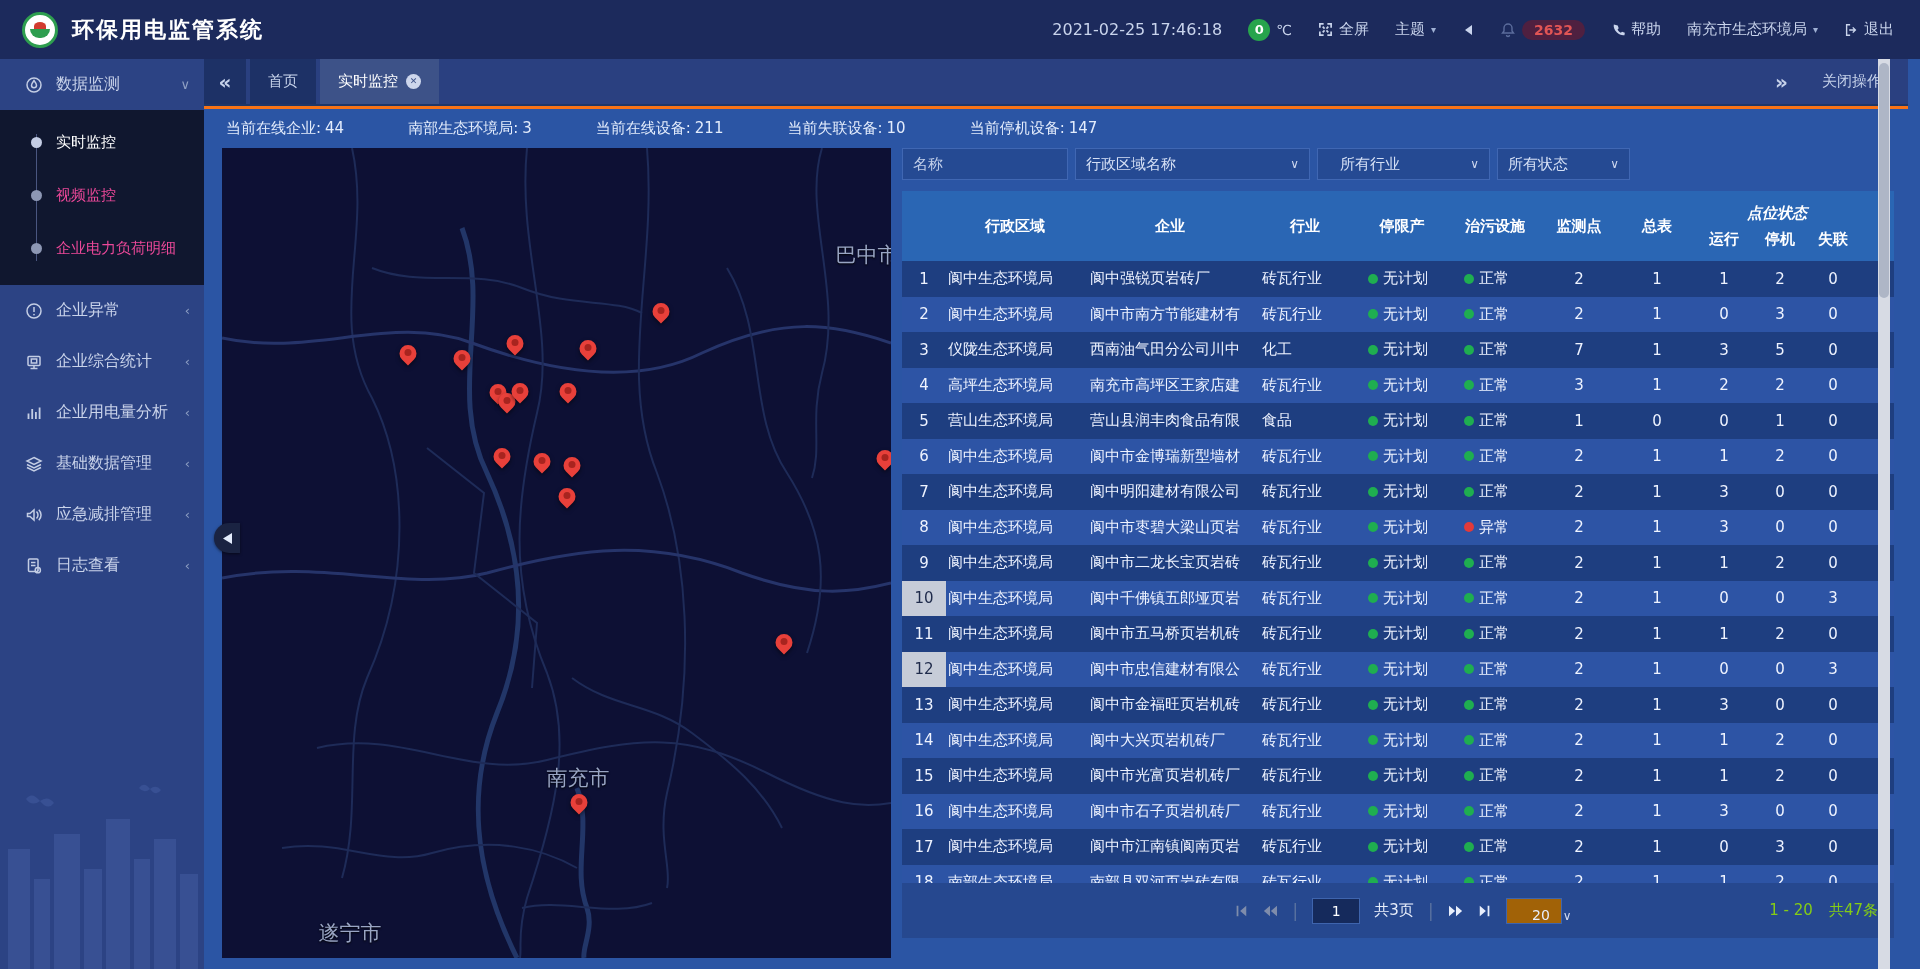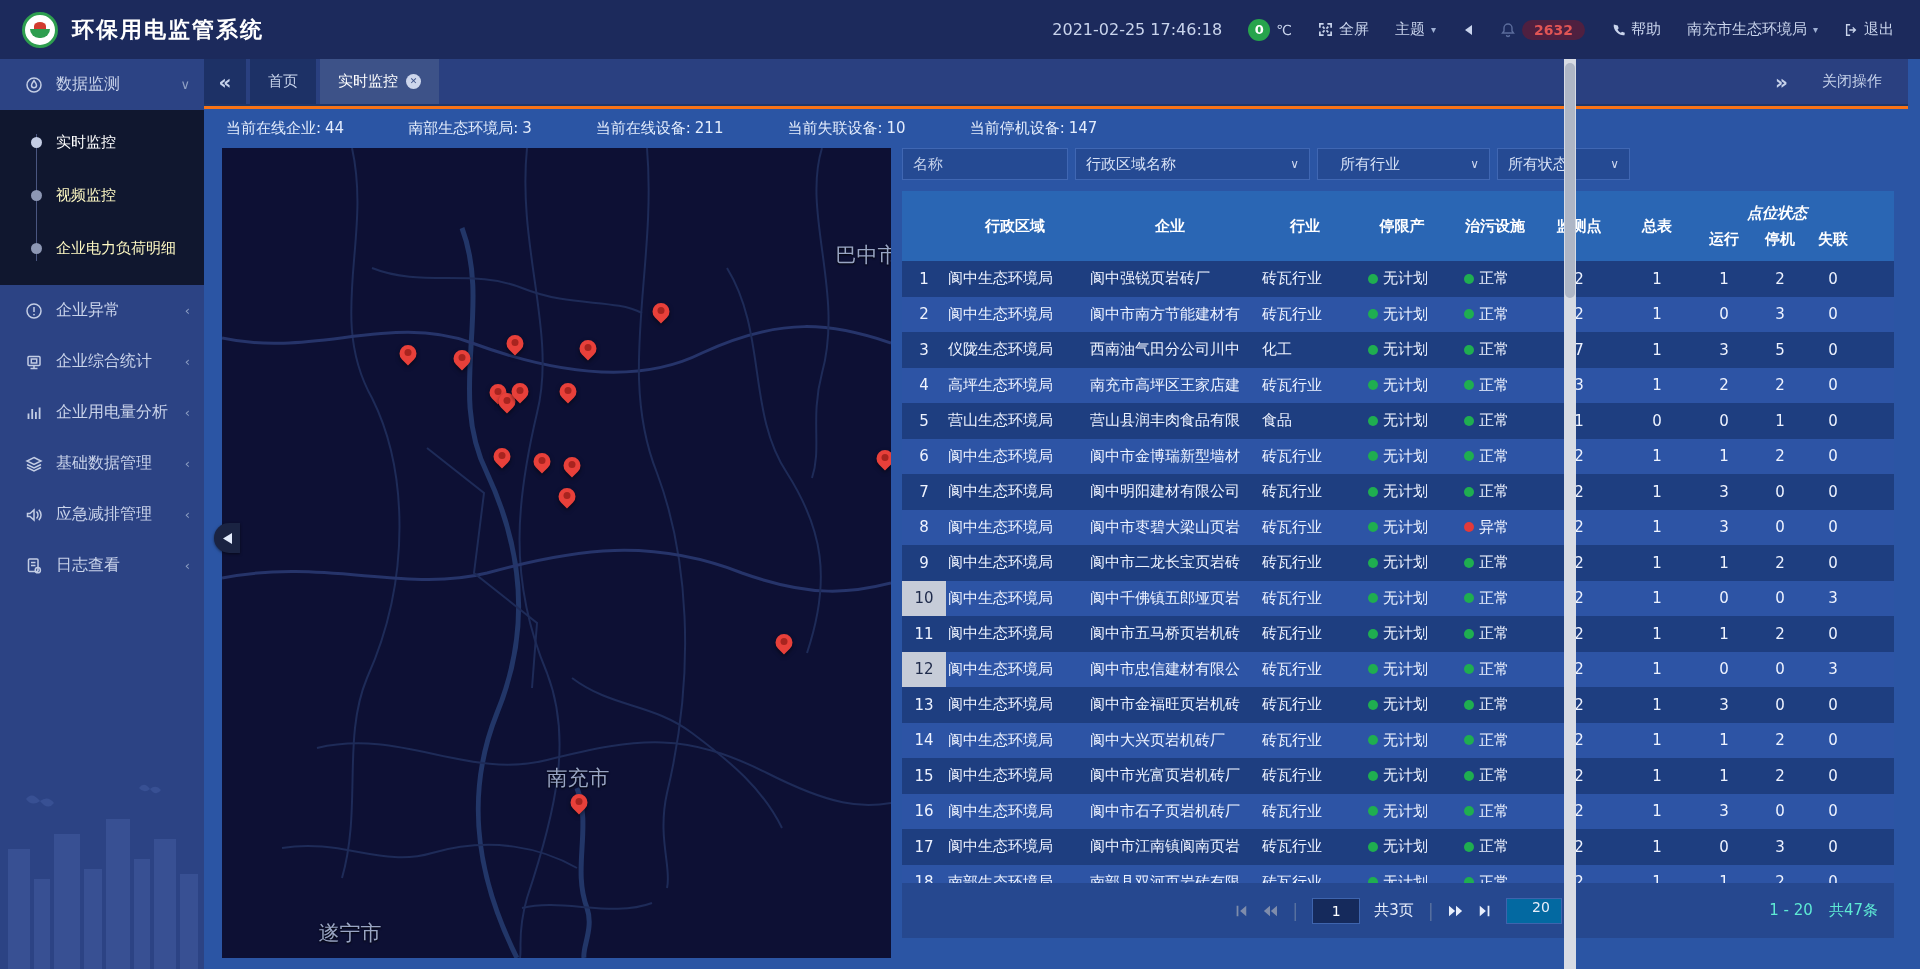--- a/index.html
+++ b/index.html
@@ -1,18 +1,18 @@
 <!DOCTYPE html>
 <html><head>
 <meta charset="utf-8">
 <style>
   * { margin:0; padding:0; box-sizing:border-box; }
   html,body { width:1920px; height:969px; overflow:hidden; }
   body { font-family:"DejaVu Sans","Liberation Sans",sans-serif; background:#2b55a4; color:#e9f0ff; }
-  #app { position:relative; width:1576px; height:969px; }
+  #app { position:relative; width:1890px; height:969px; }
 
   
   .app-header { position:absolute; left:0; top:0; width:1920px; height:59px; background:#1c2a5c; display:flex; align-items:center; padding:0 26px 0 22px; z-index:30; }
   .logo { width:36px; height:36px; border-radius:50%; background:#fff; border:3px solid #2e9e4f; position:relative; flex:0 0 auto; }
   .logo::before { content:''; position:absolute; left:9px; top:7px; width:12px; height:8px; background:#d23b2f; border-radius:50% 50% 0 0; }
   .logo::after { content:''; position:absolute; left:5px; top:14px; width:20px; height:9px; background:#2e9e4f; border-radius:0 0 10px 10px; }
   .app-title { font-size:22px; font-weight:bold; color:#ffffff; margin-left:14px; letter-spacing:2px; }
   .hdr-right { margin-left:auto; display:flex; align-items:center; gap:26px; font-size:15px; color:#c9d4ec; }
   .hr-item { display:flex; align-items:center; gap:6px; white-space:nowrap; }
   .hr-item svg { display:block; }
@@ -22,21 +22,21 @@
   .badge-pill { background:#4f2040; color:#e25555; font-weight:bold; font-size:14px; border-radius:11px; padding:2px 12px; }
   .datetime { font-size:16px; }
 
   
   .sidebar { position:absolute; left:0; top:59px; width:204px; height:910px; background:#2c4384; z-index:20; overflow:hidden; }
   .nav-item { position:relative; height:51px; display:flex; align-items:center; padding-left:24px; color:#c9d3ea; font-size:16px; cursor:pointer; }
   .nav-icon { width:20px; height:20px; margin-right:12px; display:flex; align-items:center; justify-content:center; color:#c3cde4; }
   .nav-caret { position:absolute; right:14px; color:#8fa0c4; font-size:13px; }
   .sub-menu { background:#10172f; padding:6px 0 10px 0; position:relative; }
   .sub-menu::before { content:''; position:absolute; left:36px; top:24px; bottom:24px; width:1px; background:#4a5680; }
-  .sub-item { position:relative; height:53px; display:flex; align-items:center; padding-left:56px; font-size:15px; color:#fef9c3; cursor:pointer; }
+  .sub-item { position:relative; height:53px; display:flex; align-items:center; padding-left:56px; font-size:15px; color:#ec4899; cursor:pointer; }
   .sub-item .dot { position:absolute; left:31px; width:11px; height:11px; border-radius:50%; background:#8d97b4; }
   .sub-item.active { color:#ffffff; }
   .sub-item.active .dot { background:#c4cde4; }
   .skyline { position:absolute; left:0; bottom:0; }
 
   
   .tabbar { position:absolute; left:204px; top:59px; width:1704px; height:47px; background:#2a4080; display:flex; align-items:stretch; z-index:10; border-bottom:2px solid #203768; }
   .tab-scroll-btn { width:42px; background:#1d3166; display:flex; align-items:center; justify-content:center; color:#c6d2ea; font-size:20px; font-weight:bold; cursor:pointer; }
   .tab { margin-left:4px; padding:0 18px; display:flex; align-items:center; gap:8px; font-size:15px; color:#c6d2ea; background:#1d3166; cursor:pointer; }
   .tab.active { background:#3d5288; color:#ffffff; }
@@ -95,22 +95,22 @@
   .dot-s { width:10px; height:10px; border-radius:50%; margin-right:5px; flex:0 0 auto; }
   .dot-s.green { background:#1fae50; }
   .dot-s.red { background:#e23a3a; }
 
   
   .pagination { position:absolute; left:0; top:735px; width:100%; height:55px; background:#26488f; display:flex; align-items:center; justify-content:center; gap:14px; font-size:15px; color:#e8eefb; }
   .pg-icon { display:flex; align-items:center; cursor:pointer; color:#e8eefb; }
   .pg-icon.disabled { color:#7e8cab; cursor:default; }
   .pg-sep { color:#57709f; font-size:18px; }
   .pg-input { width:48px; height:26px; background:#152a5c; border:1px solid #3e64ad; color:#fff; text-align:center; font-size:14px; font-family:inherit; }
-  .pg-size { width:56px; height:26px; background:#0369a1; border:1px solid #3e64ad; display:flex; align-items:flex-start; justify-content:center; gap:5px; font-size:14px; cursor:pointer;padding-left:36px; }
-  .pg-right { position:absolute; right:16px; display:flex; gap:16px; font-size:15px; color:#5eead4; }
+  .pg-size { width:56px; height:26px; background:#a16207; border:1px solid #3e64ad; display:flex; align-items:flex-end; justify-content:center; gap:5px; font-size:14px; cursor:pointer;padding-left:36px; }
+  .pg-right { position:absolute; right:16px; display:flex; gap:16px; font-size:15px; color:#84cc16; }
 
   
   .scrollbar { position:absolute; right:0; top:59px; width:12px; height:910px; background:#d7dbe4; z-index:40; }
   .scroll-thumb { position:absolute; left:1px; top:4px; width:10px; height:235px; background:#aeb6c6; border-radius:5px; }
 </style>
 </head>
 <body>
 
 <div id="app">
 

